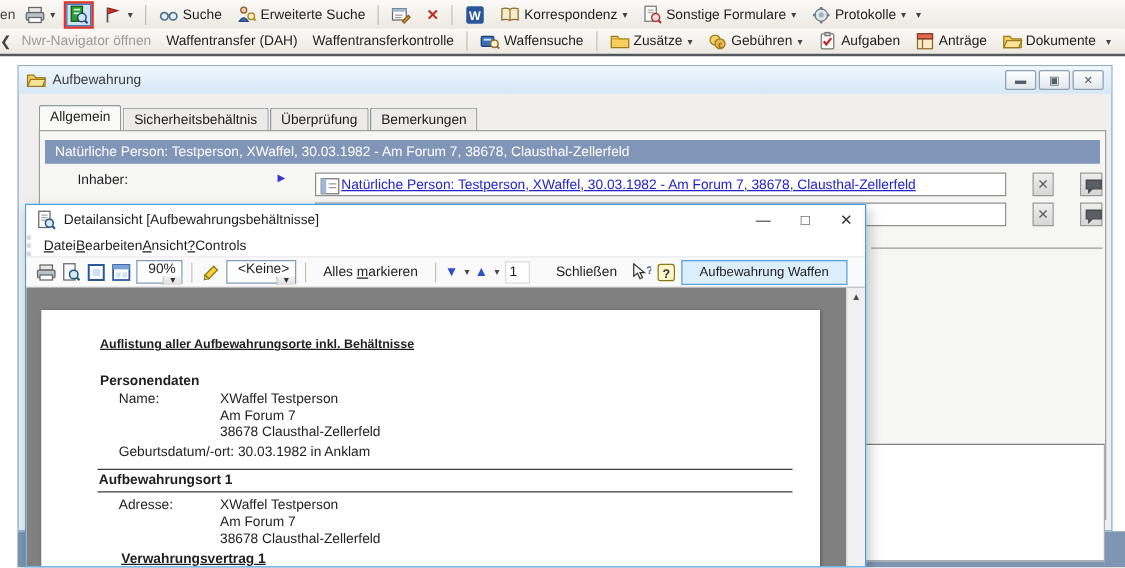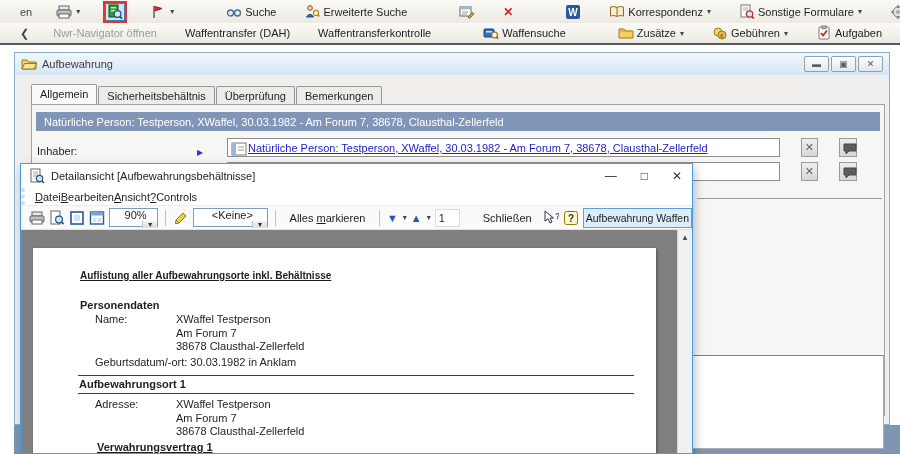--- a/index.html
+++ b/index.html
@@ -2,21 +2,21 @@
 <html><head>
 <meta charset="utf-8">
 <style>
   * { margin:0; padding:0; box-sizing:border-box; }
   html,body { width:900px; height:454px; }
   body { font-family:"Liberation Sans", sans-serif; font-size:11px; color:#1e1e1e;
          background:#fff; position:relative; overflow:hidden; }
 
   
   .topbars { position:absolute; left:0; top:0; width:900px; height:45px; background:#f4f2ed; }
-  .tbrow { display:flex; align-items:center; height:23px; padding-left:20px; gap:18px;
+  .tbrow { display:flex; align-items:center; height:23px; padding-left:0; gap:2px;
            background:linear-gradient(#fbfaf7,#ece9e1); }
   .tbrow2 { height:20px; }
   .darkline { position:absolute; left:0; top:43px; width:900px; height:2px; background:#55585c; }
   .tb-btn { display:inline-flex; align-items:center; gap:3px; padding:1px 4px; height:20px;
             border:1px solid transparent; border-radius:2px; white-space:nowrap; cursor:default; }
   .tb-sep { width:1px; height:16px; background:#c6c2b8; margin:0 3px; }
   .dd { font-size:8px; color:#444; margin-left:1px; }
   .disabled { color:#9b9b9b; }
   .clip-txt { color:#444; margin-right:1px; }
   .hl-box { border:2px solid #e0362a; background:#cfe4f8; outline:1px solid #3b7bbf; outline-offset:-3px;
@@ -38,21 +38,21 @@
           background:linear-gradient(#fdfdfd,#e3e8ee); display:flex; align-items:center; justify-content:center;
           font-size:9px; color:#51606d; line-height:1; }
   .tabs { position:absolute; left:16px; top:31px; display:flex; align-items:flex-end; height:21px; }
   .tab { padding:3px 8px 3px; border:1px solid #919b9c; border-bottom:none; background:#ecebe9;
          margin-right:1px; border-radius:2px 2px 0 0; height:19px; }
   .tab.active { background:#f9f9f8; height:21px; font-family:"Liberation Sans",sans-serif; }
   .panel { position:absolute; left:16px; top:51px; width:854px; height:312px;
            background:#f6f6f5; border:1px solid #a2a2a2; }
   .person-header { position:absolute; left:4px; top:7px; width:844px; height:19px; background:#8095b7;
                    color:#fff; display:flex; align-items:center; padding-left:8px; white-space:nowrap; overflow:hidden; }
-  .frow { position:absolute; left:5px; display:flex; align-items:flex-end; height:19px; width:820px;gap:17px; }
+  .frow { position:absolute; left:30px; display:flex; align-items:flex-start; height:19px; width:820px;gap:17px; }
   .frow .lbl { width:155px; }
   .blue-arrow { color:#3434cf; font-size:8px; width:14px; }
   .field { width:598px; height:19px; background:#fff; border:1px solid #8e8e8e; display:flex;
            align-items:center; gap:4px; padding:0 3px; overflow:hidden; white-space:nowrap; }
   .linktxt { color:#2222cc; text-decoration:underline; white-space:nowrap; }
   .sqbtn { width:19px; height:19px; margin-left:4px; background:linear-gradient(#eee,#d7d7d7);
            border:1px solid #9a9a9a; display:flex; align-items:center; justify-content:center;
            color:#5f5f5f; font-size:11px; }
   .hline { position:absolute; background:#9a9a9a; height:1px; }
   .bigbox { position:absolute; left:324px; top:250px; width:528px; height:94px; background:#fff;
@@ -71,21 +71,21 @@
                  border-top:1px solid #ececec; border-bottom:1px solid #e2e2e2; }
   .combo { height:19px; background:#fff; border:1px solid #7f9db9; display:flex; align-items:center;
            padding-left:4px; position:relative;flex-direction:column; }
   .combo .carrow { margin-left:auto; width:15px; height:100%; background:linear-gradient(#f2f2f2,#ddd);
                    border-left:1px solid #b5c7d8; display:flex; align-items:center; justify-content:center;
                    font-size:7px; color:#333; }
   .flatbtn { padding:2px 6px; border:1px solid transparent; white-space:nowrap; }
   .navarr { color:#2d50c8; font-size:11px; }
   .pagefield { width:38px; height:18px; background:#fff; border:1px solid #dcdcdc; padding:0 3px;
                display:flex; align-items:center; }
-  .actionbtn { margin-left:auto; margin-right:0; padding:3px 2px; background:#dcedfc;
+  .actionbtn { margin-left:auto; margin-right:14px; padding:3px 14px; background:#dcedfc;
                border:1px solid #5aa0dc; white-space:nowrap; font-size:10.5px; }
   .preview { position:relative; flex:1; background:#808080; overflow:hidden; }
   .page { position:absolute; left:12px; top:18px; width:623px; height:400px; background:#fff;
           box-shadow:1px 1px 3px rgba(0,0,0,.4); }
   .vscroll { position:absolute; right:0; top:0; width:15px; height:100%; background:#f0f0f0;
              border-left:1px solid #dadada; }
   .vscroll .up { height:15px; display:flex; align-items:center; justify-content:center;
                  color:#505050; font-size:8px; }
 
   

